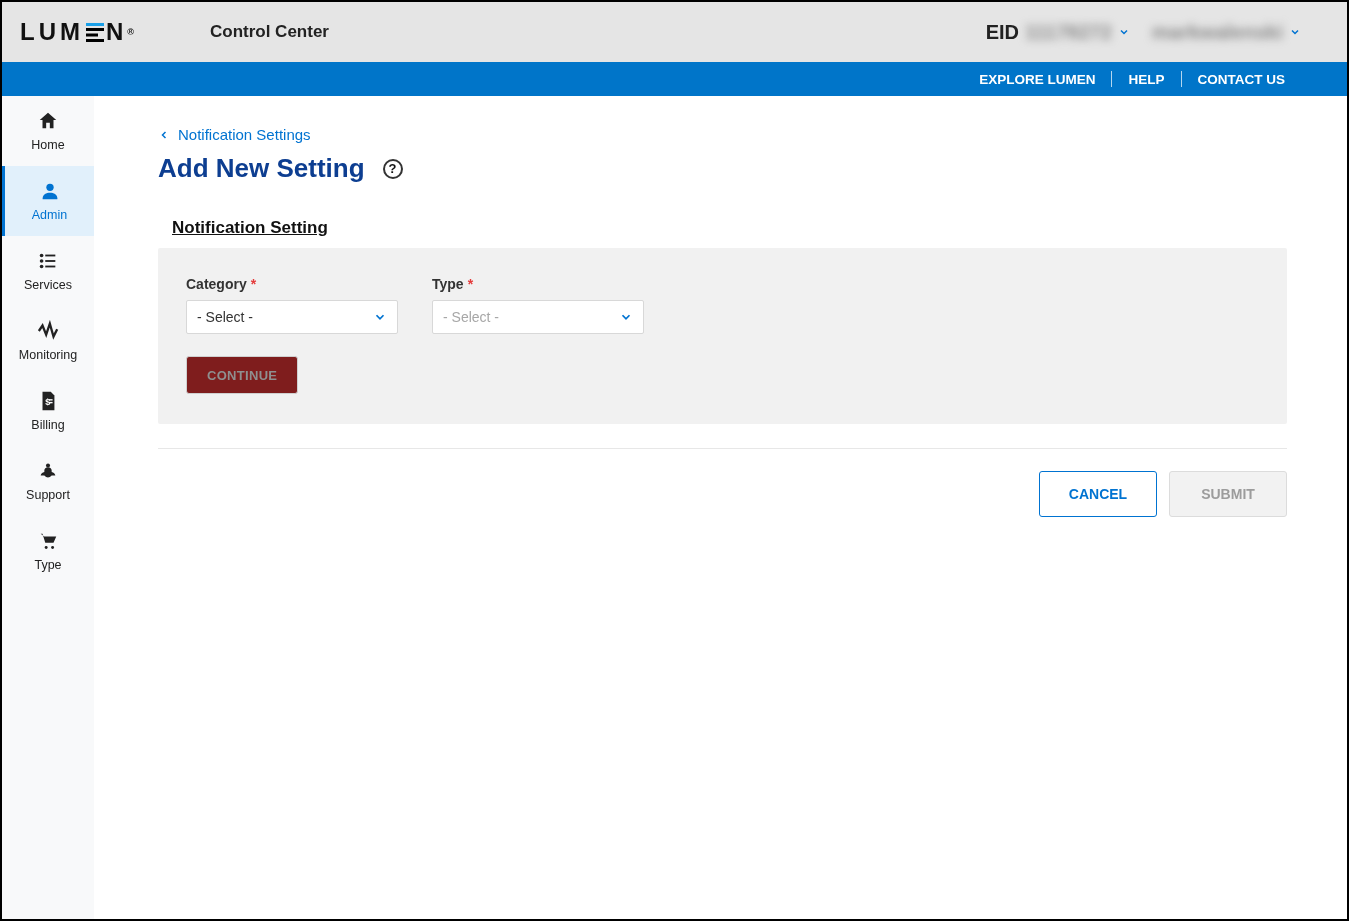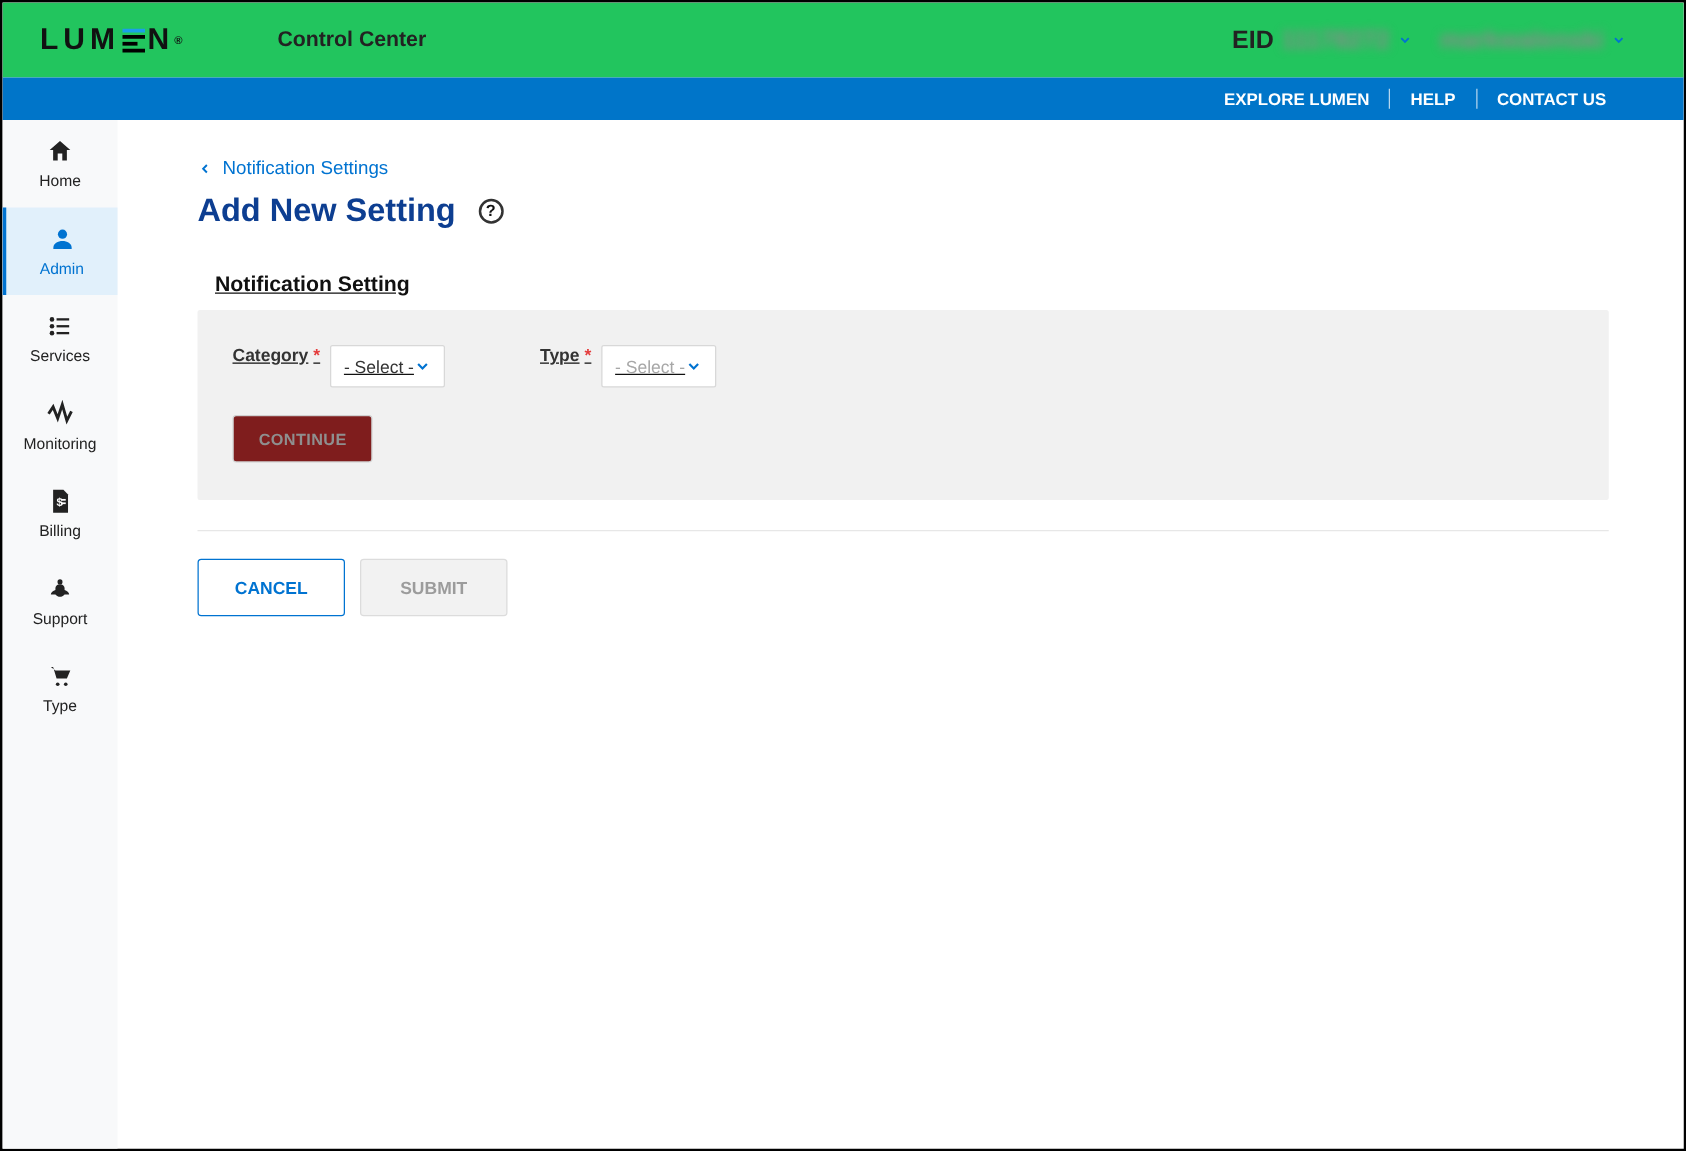--- a/index.html
+++ b/index.html
@@ -22,21 +22,21 @@
     color:var(--text);
     background:#fff;
     border:2px solid #000;
     width:1349px;
     height:921px;
     overflow:hidden;
   }
   
   .top{
     display:flex;align-items:center;justify-content:space-between;
-    height:60px;padding:0 46px 0 30px;background:#22c55e;
+    height:60px;padding:0 46px 0 18px;background:#e5e5e5;
   }
   .top-left{display:flex;align-items:center;gap:72px;}
   .logo{display:flex;align-items:center;gap:2px;font-weight:800;font-size:24px;letter-spacing:4px;}
   .logo .e-top{display:inline-block;width:18px;height:3px;background:#1aa0e8;margin-bottom:2px;}
   .logo .e-stack{display:inline-flex;flex-direction:column;align-items:flex-start;line-height:0;}
   .logo .e-rest{display:inline-block;width:18px;height:14px;border-bottom:3px solid #000;border-top:3px solid #000;position:relative;}
   .logo .e-rest::after{content:"";position:absolute;left:0;top:50%;width:12px;height:3px;background:#000;transform:translateY(-50%);}
   .logo .reg{font-size:9px;vertical-align:top;margin-left:-2px;}
   .app-title{font-weight:700;font-size:17px;color:#222;}
   .top-right{display:flex;align-items:center;gap:22px;font-size:20px;font-weight:700;color:#222;}
@@ -67,37 +67,37 @@
   .main{flex:1;padding:30px 60px 0 64px;overflow:auto;}
   .breadcrumb{display:flex;align-items:center;gap:8px;color:var(--blue);font-size:15px;cursor:pointer;}
   .page-title-row{display:flex;align-items:center;gap:18px;margin-top:10px;}
   .page-title{font-size:26px;font-weight:800;color:var(--blue-dark);}
   .help-circ{width:20px;height:20px;border:2px solid #333;border-radius:50%;display:flex;align-items:center;justify-content:center;font-weight:800;font-size:13px;cursor:pointer;}
   .section-title{font-weight:700;font-size:17px;margin:34px 0 10px 14px;text-decoration:underline;}
   .panel{
     background:#f1f1f1;padding:28px 28px 30px 28px;border-radius:2px;
   }
   .row{display:flex;gap:34px;}
-  .field{display:flex;flex-direction:row;gap:8px;width:212px;text-decoration:underline;}
+  .field{display:flex;flex-direction:column;gap:8px;width:212px;}
   .label{font-size:14px;font-weight:700;color:#333;}
   .req{color:var(--red);margin-left:4px;}
   .select{
     height:34px;border:1px solid var(--border);background:#fff;border-radius:2px;
     display:flex;align-items:center;justify-content:space-between;
     padding:0 10px;font-size:14px;color:#333;cursor:pointer;
   }
   .select.disabled{color:#a7a7a7;background:#fff;}
   .select .chev{color:var(--blue);}
   .continue{
     margin-top:22px;height:38px;padding:0 20px;
     background:#7f1d1d;border:1px solid #d0d0d0;color:#8f8f8f;
     font-weight:700;font-size:13px;letter-spacing:.3px;border-radius:3px;cursor:default;
   }
   .divider{height:1px;background:#e7e7e7;margin:24px 0 22px 0;}
-  .footer-actions{display:flex;justify-content:flex-start;gap:12px;}
+  .footer-actions{display:flex;justify-content:flex-end;gap:12px;}
   .btn{
     height:46px;min-width:118px;padding:0 22px;border-radius:3px;
     font-weight:800;font-size:14px;display:flex;align-items:center;justify-content:center;
     cursor:pointer;
   }
   .btn-outline{border:1.5px solid var(--blue);color:var(--blue);background:#fff;}
   .btn-disabled{border:1px solid #dcdcdc;background:#f2f2f2;color:#9c9c9c;cursor:default;}
   svg{display:block;}
 </style>
 </head>

